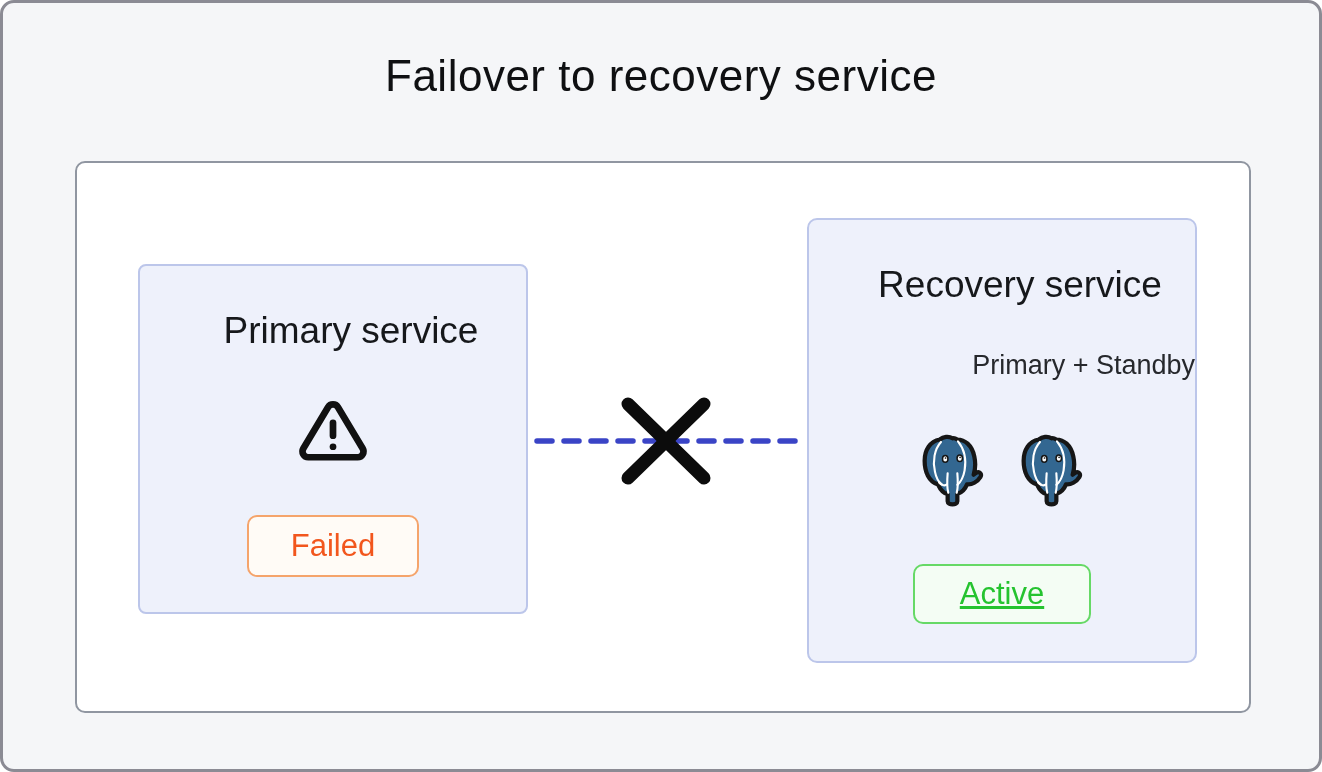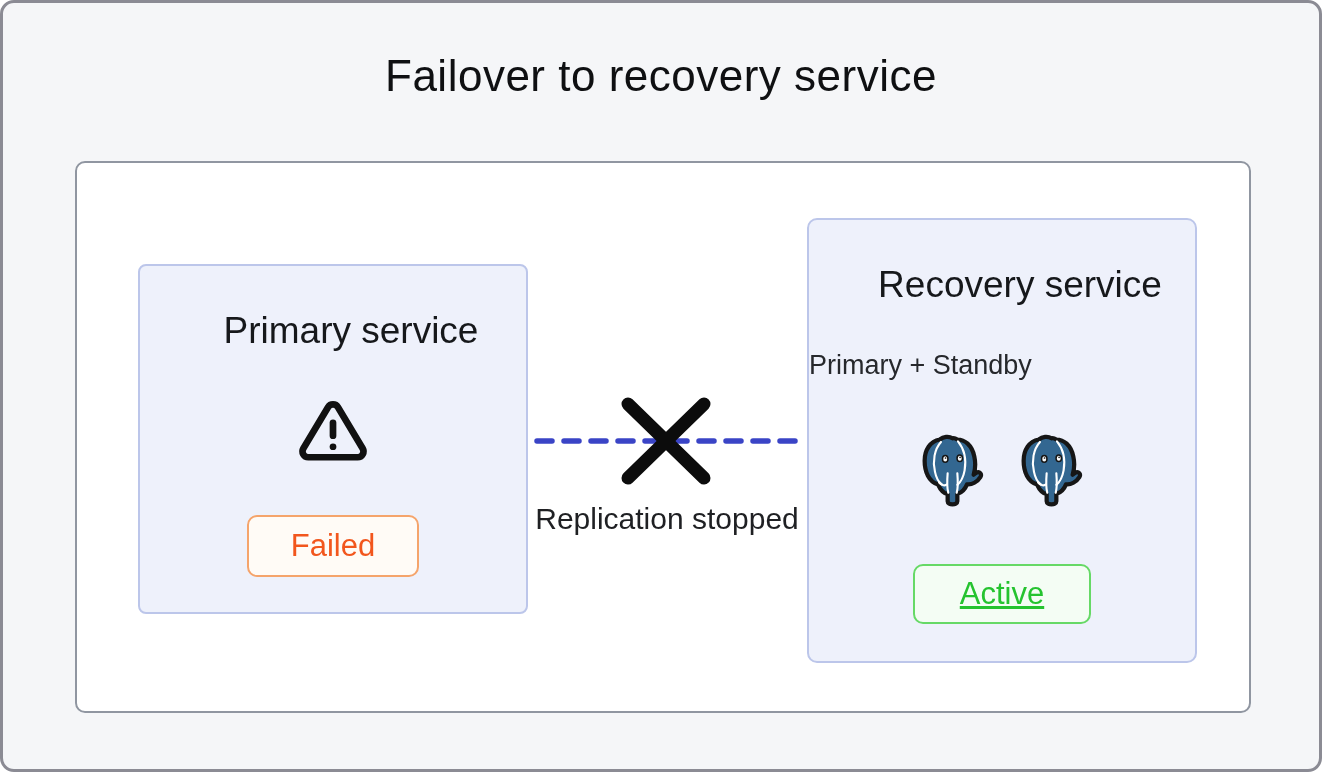--- a/index.html
+++ b/index.html
@@ -31,21 +31,21 @@
     position:absolute;background:var(--box-bg);
     border:2px solid var(--box-border);border-radius:10px;
   }
   .primary-box{left:61px;top:101px;width:390px;height:350px;border-radius:8px;}
   .recovery-box{left:730px;top:55px;width:390px;height:445px;}
   .service-title{
     position:absolute;top:44px;left:0;width:100%;text-align:center;
     font-size:37px;font-weight:400;color:#16181b;padding-left:36px;
   }
   .service-subtitle{
-    position:absolute;top:130px;left:0;width:100%;text-align:left;
+    position:absolute;top:130px;left:0;width:100%;text-align:right;
     font-size:27px;font-weight:400;color:#26282c;
   }
   .warning-wrap{position:absolute;top:130px;left:0;width:100%;display:flex;justify-content:center;}
   .pg-row{position:absolute;top:213px;left:0;width:100%;display:flex;justify-content:center;gap:36px;}
   .badge{
     position:absolute;left:50%;transform:translateX(-50%);
     display:flex;align-items:center;justify-content:center;
     border-radius:10px;font-size:31px;
   }
   .badge-failed{
@@ -89,21 +89,20 @@
       <div class="badge badge-failed">Failed</div>
     </div>
 
     <svg class="connector" viewBox="0 0 290 100">
       <line x1="10" y1="48" x2="280" y2="48" stroke="var(--accent-blue)" stroke-width="5.5" stroke-dasharray="15 12" stroke-linecap="round"></line>
       <g stroke="#0c0c0c" stroke-width="13" stroke-linecap="round">
         <line x1="101" y1="11" x2="177" y2="85"></line>
         <line x1="177" y1="11" x2="101" y2="85"></line>
       </g>
     </svg>
-    <div class="conn-label">Replication stopped</div>
 
     <div class="service-box recovery-box">
       <div class="service-title">Recovery service</div>
       <div class="service-subtitle">Primary + Standby</div>
 
       <svg width="0" height="0" style="position:absolute">
         <defs>
           <symbol id="pg-elephant" viewBox="0 0 104 124">
             <path d="M52 8 C46 4 37 5 31 10 C15 13 6 27 6 45 C6 63 13 80 28 84
                      C32 93 38 99 44 100 L44 112 C44 119 60 119 60 112 L60 100

